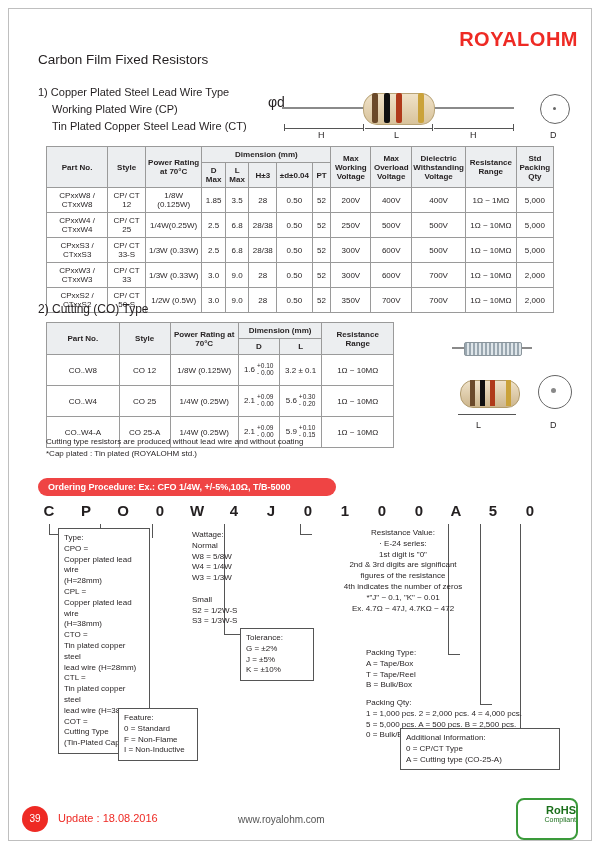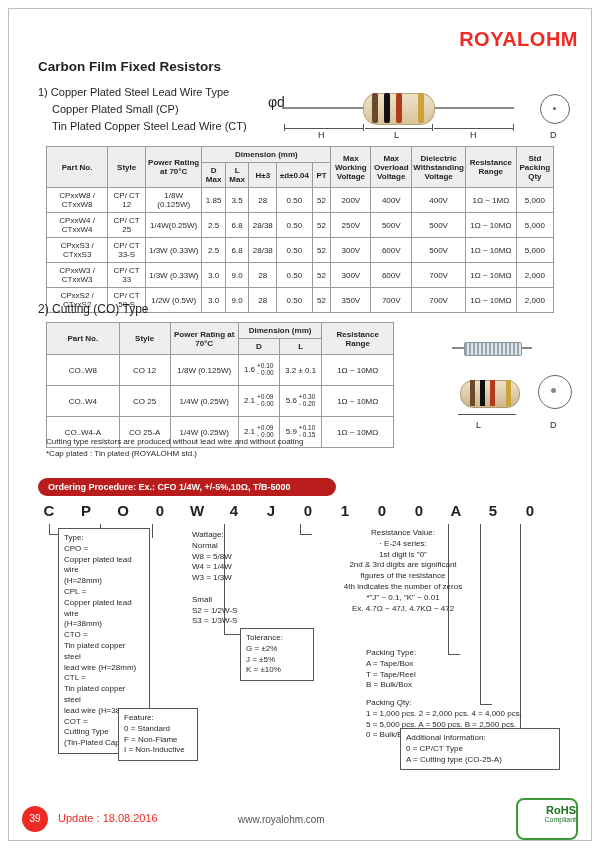--- a/index.html
+++ b/index.html
@@ -13,21 +13,21 @@
   }
   .page-border{
     position:absolute;left:8px;top:8px;width:584px;height:833px;
     border:1px solid #bfbfbf;box-sizing:border-box;
   }
   .brand{
     position:absolute;right:22px;top:28px;
     font-size:20px;font-weight:bold;color:#ee2a24;letter-spacing:0.5px;
   }
   .doc-title{
-    position:absolute;left:38px;top:59px;font-size:13.5px;font-weight:bold;
+    position:absolute;left:38px;top:52px;font-size:13.5px;font-weight:normal;
   }
   .sec1-title{position:absolute;left:38px;top:86px;font-size:11px;}
   .sec1-l2{position:absolute;left:52px;top:103px;font-size:11px;}
   .sec1-l3{position:absolute;left:52px;top:120px;font-size:11px;}
 
   
   .drawing{position:absolute;left:268px;top:82px;width:310px;height:62px;}
   .lead{position:absolute;top:25px;height:2px;background:#8a8a8a;}
   .body-res{
     position:absolute;left:95px;top:11px;width:70px;height:30px;
@@ -77,21 +77,21 @@
   .res2-band{position:absolute;top:8px;width:5px;height:26px;}
   .circ2{position:absolute;left:538px;top:375px;width:32px;height:32px;border:1px solid #666;border-radius:50%;}
   .circ2-in{position:absolute;left:551px;top:388px;width:5px;height:5px;background:#888;border-radius:50%;}
   .lbl-L{position:absolute;left:476px;top:420px;font-size:9px;}
   .lbl-D2{position:absolute;left:550px;top:420px;font-size:9px;}
   .lbl-line{position:absolute;height:1px;background:#555;}
 
   
   .order-bar{
     position:absolute;left:38px;top:478px;width:298px;height:18px;
-    background:#b91c1c;border-radius:9px;
+    background:#ef4444;border-radius:9px;
   }
   .order-bar span{color:#fff;font-size:9px;line-height:18px;padding-left:10px;display:block;font-weight:bold;}
   .code-row{position:absolute;left:38px;top:502px;width:524px;height:22px;}
   .code-row .ch{position:absolute;font-size:15px;font-weight:bold;text-align:center;width:22px;}
 
   .box{position:absolute;border:1px solid #555;font-size:8px;line-height:1.35;padding:4px 5px;box-sizing:border-box;background:#fff;}
   .plain{position:absolute;font-size:8px;line-height:1.35;}
   .vline{position:absolute;width:1px;background:#555;}
   .hline{position:absolute;height:1px;background:#555;}
 
@@ -110,21 +110,21 @@
 </style>
 </head>
 <body>
 
 <div class="page-border"></div>
 
 <div class="brand">ROYALOHM</div>
 <div class="doc-title">Carbon Film Fixed Resistors</div>
 
 <div class="sec1-title">1) Copper Plated Steel Lead Wire Type</div>
-<div class="sec1-l2">Copper Plated Small (CP)</div>
+<div class="sec1-l2">Working Plated Wire (CP)</div>
 <div class="sec1-l3">Tin Plated Copper Steel Lead Wire (CT)</div>
 
 <div class="drawing">
   <div class="lead" style="left:14px;width:84px;"></div>
   <div class="lead" style="left:162px;width:84px;"></div>
   <div class="body-res"></div>
   <div class="band" style="left:104px;background:#6b4a2a;"></div>
   <div class="band" style="left:116px;background:#111;"></div>
   <div class="band" style="left:128px;background:#b03a1a;"></div>
   <div class="band" style="left:150px;background:#caa23a;"></div>

